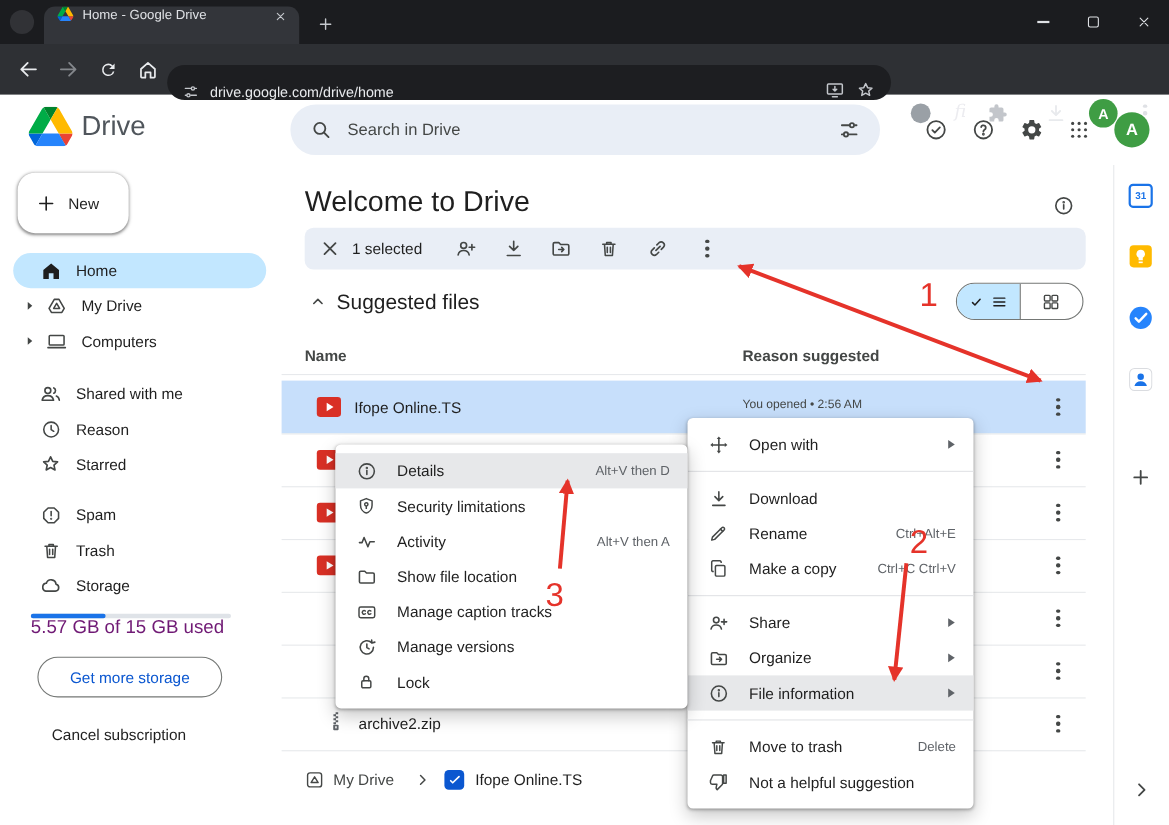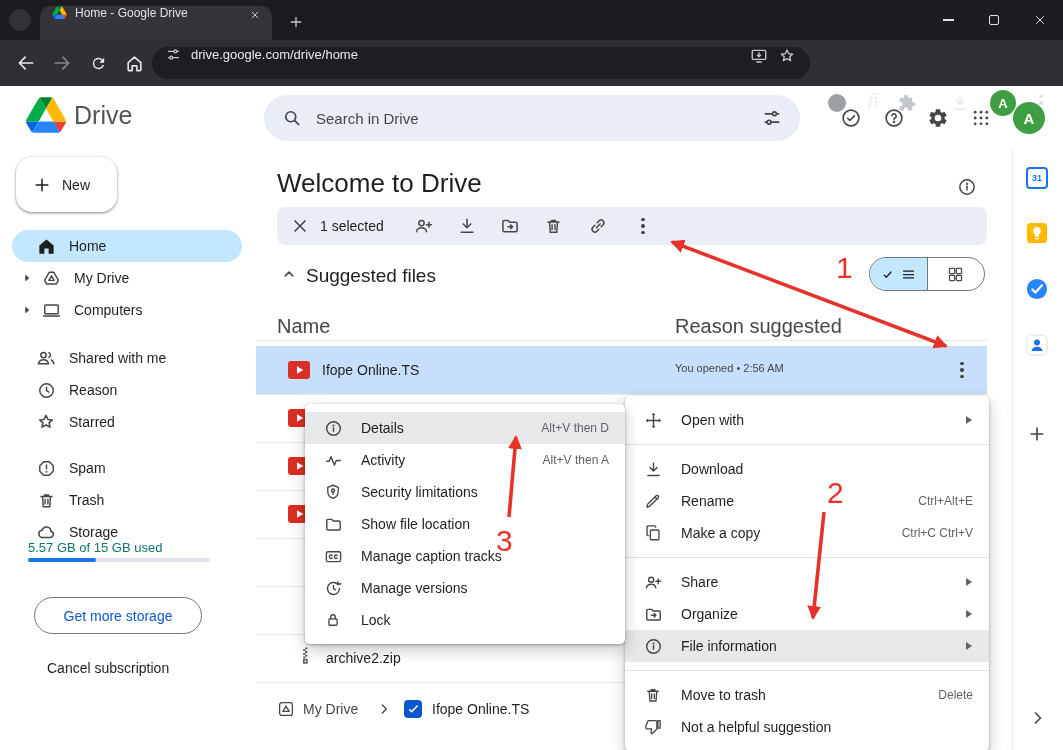--- a/index.html
+++ b/index.html
@@ -12,21 +12,21 @@
 .winbadge{position:absolute;left:9px;top:9px;width:22px;height:22px;border-radius:50%;background:#313236}
 .tab{position:absolute;left:40px;top:6px;width:232px;height:34px;background:#33353a;border-radius:10px 10px 0 0;display:flex;align-items:flex-start;gap:8px;padding:0 8px 0 12px;color:#dfe1e5;font-size:12px}
 .tab-title{flex:1;white-space:nowrap;overflow:hidden}
 .tabx{width:18px;height:18px;border-radius:50%;display:flex;align-items:center;justify-content:center}
 .ntb{position:absolute;left:284px;top:10px;width:24px;height:24px;display:flex;align-items:center;justify-content:center}
 .wc{position:absolute;top:0;width:46px;height:40px;display:flex;align-items:center;justify-content:center}
 .wmin{width:11px;height:2px;background:#dfe1e5}
 .wmax{width:10px;height:10px;border:1.5px solid #dfe1e5;border-radius:2px}
 .navbar{position:absolute;left:0;top:40px;width:1063px;height:46px;background:#2e3034}
 .nbtn{position:absolute;top:7px;width:32px;height:32px;display:flex;align-items:center;justify-content:center;border-radius:50%}
-.urlbar{position:absolute;left:152px;top:7px;width:658px;height:32px;background:#1d1e21;border-radius:16px;display:flex;align-items:flex-start;gap:10px;padding:0 14px}
+.urlbar{position:absolute;left:152px;top:19px;width:658px;height:32px;background:#1d1e21;border-radius:16px;display:flex;align-items:flex-end;gap:10px;padding:0 14px}
 .url{color:#e8eaed;font-size:13px;flex:1;white-space:nowrap;overflow:hidden}
 .avatar{border-radius:50%;background:#3f9d44;color:#fff;display:flex;align-items:center;justify-content:center;font-weight:bold}
 .kebab{display:flex;flex-direction:column;gap:3px;align-items:center;justify-content:center;width:24px;height:24px}
 .kebab i{width:3.6px;height:3.6px;border-radius:50%;background:#444746;display:block}
 .kebab.light i{background:#dfe1e5}
 
 .newbtn{position:absolute;left:16px;top:157px;width:101px;height:55px;background:#fff;border:none;border-radius:16px;display:flex;align-items:center;gap:10px;padding-left:16px;font-size:14px;font-weight:500;color:#1f1f1f;box-shadow:0 1px 2px rgba(0,0,0,.3),0 1px 3px 1px rgba(0,0,0,.15);cursor:pointer;font-family:inherit}
 .sitem{position:absolute;left:12px;width:230px;height:32px;display:flex;align-items:center;gap:13px;padding-left:24px;border-radius:16px;font-size:14px;color:#1f1f1f;cursor:pointer}
 .sitem.chv{padding-left:8px;gap:7px}
 .sitem.chv .slb{margin-left:6px}
@@ -39,21 +39,21 @@
 .search input::placeholder{color:#444746;opacity:1}
 .hic{position:absolute;width:26px;height:26px;display:flex;align-items:center;justify-content:center}
 
 .welcome{position:absolute;left:277px;top:168px;font-size:26px;font-weight:400;color:#1f1f1f}
 .seltb{position:absolute;left:277px;top:207px;width:710px;height:38px;background:#e9eef6;border-radius:8px}
 .seltb>*{position:absolute;top:50%;transform:translateY(-50%)}
 .toggle{position:absolute;left:869px;top:257px;width:116px;height:34px;border:1px solid #747775;border-radius:17px;display:flex;overflow:hidden;background:#fff}
 .tseg{display:flex;align-items:center;justify-content:center;gap:5px;flex:1}
 .tseg.on{background:#c2e7ff}
 .tdiv{width:1px;background:#747775}
-.thead{position:absolute;top:315px;font-size:20px;font-weight:400;color:#444746}
+.thead{position:absolute;top:315px;font-size:14px;font-weight:700;color:#444746}
 .rowdiv{position:absolute;left:256px;width:731px;height:1px;background:#e7e9ec}
 .row1{position:absolute;left:256px;top:346px;width:731px;height:48px;background:#c7dffb}
 .fname{font-size:14px;color:#1f1f1f}
 .freason{font-size:11px;color:#444746}
 .bc{position:absolute;font-size:14px}
 
 .menu{position:absolute;background:#fff;border-radius:5px;padding:8px 0;box-shadow:0 1px 3px rgba(0,0,0,.3),0 6px 16px rgba(0,0,0,.22)}
 .mi{display:flex;align-items:center;height:32px;padding:0 16px 0 18px;gap:18px;font-size:14px;color:#1f1f1f;cursor:pointer}
 .mic{width:20px;display:flex;justify-content:center}
 .mlb{flex:1;white-space:nowrap}
@@ -315,21 +315,21 @@
           <path d="M7 18.5h10.2a3.8 3.8 0 0 0 .7-7.5 5.4 5.4 0 0 0-10.5-1.2A4.4 4.4 0 0 0 7 18.5z"></path>
         </g>
       </svg>
     </span>
   <span class="slb">Storage</span>
 </div>
 
 <div class="abs" style="left:28px;top:558px;width:182px;height:4px;border-radius:2px;background:#dfe3e8">
   <div style="width:68px;height:4px;border-radius:2px;background:#1a73e8"></div>
 </div>
-<div class="abs" style="left:28px;top:540px;font-size:13px;color:#0f766e">5.57 GB of 15 GB used</div>
+<div class="abs" style="left:28px;top:560px;font-size:17px;color:#701a75">5.57 GB of 15 GB used</div>
 <button class="gms">Get more storage</button>
 <div class="abs" style="left:47px;top:660px;font-size:14px;font-weight:500;color:#1f1f1f">Cancel subscription</div>
 
 <div class="search">
   <span>
       <svg width="20" height="20" viewBox="0 0 24 24">
         <g fill="none" stroke="#444746" stroke-width="2" stroke-linecap="round">
           <circle cx="10.5" cy="10.5" r="6"></circle>
           <path d="M15.2 15.2 20 20"></path>
         </g>
@@ -629,21 +629,21 @@
     </svg>
   </span>
 <span class="eic" style="left:1028px;top:708px">
     <svg width="20" height="20" viewBox="0 0 24 24">
       <g fill="none" stroke="#444746" stroke-width="2" stroke-linecap="round" stroke-linejoin="round">
         <path d="M9 6l6 6-6 6"></path>
       </g>
     </svg>
   </span>
 
-<div class="menu z50" style="left:625px;top:396px;width:364px">
+<div class="menu z50" style="left:625px;top:380px;width:260px">
   <div class="mi">
     <span class="mic">
         <svg width="19" height="19" viewBox="0 0 24 24">
           <g fill="#444746">
             <path d="M12 2.2 9.6 5.2h4.8z"></path>
             <path d="M12 21.8l-2.4-3h4.8z"></path>
             <path d="M2.2 12l3-2.4v4.8z"></path>
             <path d="M21.8 12l-3-2.4v4.8z"></path>
           </g>
           <g stroke="#444746" stroke-width="1.8" stroke-linecap="round">
@@ -774,40 +774,40 @@
             <path d="M12 11v4.5"></path>
             <circle cx="12" cy="8.2" r=".5" fill="#444746"></circle>
           </g>
         </svg>
       </span>
     <span class="mlb">Details</span>
     <span class="msc">Alt+V then D</span>
   </div>
   <div class="mi">
     <span class="mic">
-        <svg width="19" height="19" viewBox="0 0 24 24">
-          <g fill="none" stroke="#444746" stroke-width="1.8" stroke-linecap="round" stroke-linejoin="round">
-            <path d="M3.5 13h3l2.3-5.8 4.4 10.6 2.3-5.8h5"></path>
-          </g>
-        </svg>
-      </span>
-    <span class="mlb">Activity</span>
-    <span class="msc">Alt+V then A</span>
-  </div>
-  <div class="mi">
-    <span class="mic">
         <svg width="18" height="18" viewBox="0 0 24 24">
           <g fill="none" stroke="#444746" stroke-width="1.8" stroke-linejoin="round">
             <path d="M12 3l7 2.8V11c0 4.4-3 8.4-7 9.5-4-1.1-7-5.1-7-9.5V5.8z"></path>
             <circle cx="12" cy="10" r="2"></circle>
             <path d="M12 12v3.5"></path>
           </g>
         </svg>
       </span>
     <span class="mlb">Security limitations</span>
+  </div>
+  <div class="mi">
+    <span class="mic">
+        <svg width="19" height="19" viewBox="0 0 24 24">
+          <g fill="none" stroke="#444746" stroke-width="1.8" stroke-linecap="round" stroke-linejoin="round">
+            <path d="M3.5 13h3l2.3-5.8 4.4 10.6 2.3-5.8h5"></path>
+          </g>
+        </svg>
+      </span>
+    <span class="mlb">Activity</span>
+    <span class="msc">Alt+V then A</span>
   </div>
   <div class="mi">
     <span class="mic">
         <svg width="19" height="19" viewBox="0 0 24 24">
           <g fill="none" stroke="#444746" stroke-width="1.8" stroke-linejoin="round">
             <path d="M3.5 7A1.5 1.5 0 0 1 5 5.5h4.6l2 2H19A1.5 1.5 0 0 1 20.5 9v8.5A1.5 1.5 0 0 1 19 19H5a1.5 1.5 0 0 1-1.5-1.5z"></path>
           </g>
         </svg>
       </span>
     <span class="mlb">Show file location</span>

